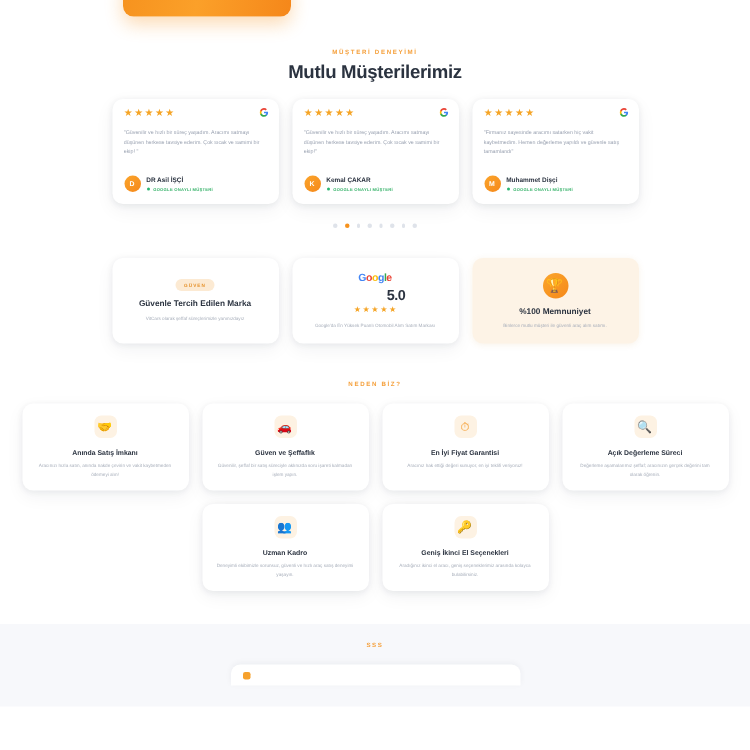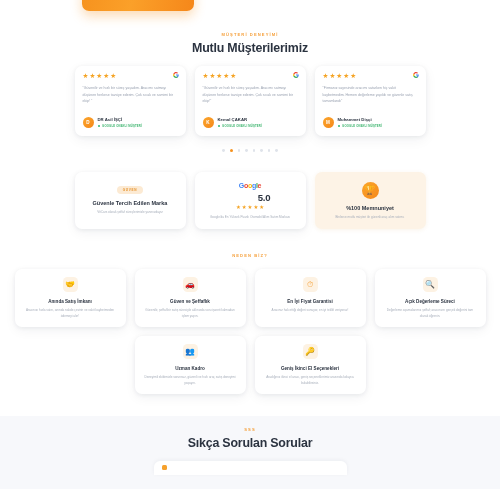--- a/index.html
+++ b/index.html
@@ -314,19 +314,18 @@
         <div class="feat-ico">🔑</div>
         <div class="feat-title">Geniş İkinci El Seçenekleri</div>
         <div class="feat-desc">Aradığınız ikinci el aracı, geniş seçeneklerimiz arasında kolayca bulabilirsiniz.</div>
       </div>
 
     </div>
   </section>
 
   <section class="faq-sec">
     <div class="kicker">SSS</div>
-    <h2 class="sec-title">Sıkça Sorulan Sorular</h2>
     <div class="faq-card-peek">
       <span class="faq-bar"></span>
     </div>
   </section>
 
 </div>
 
 </body></html>

